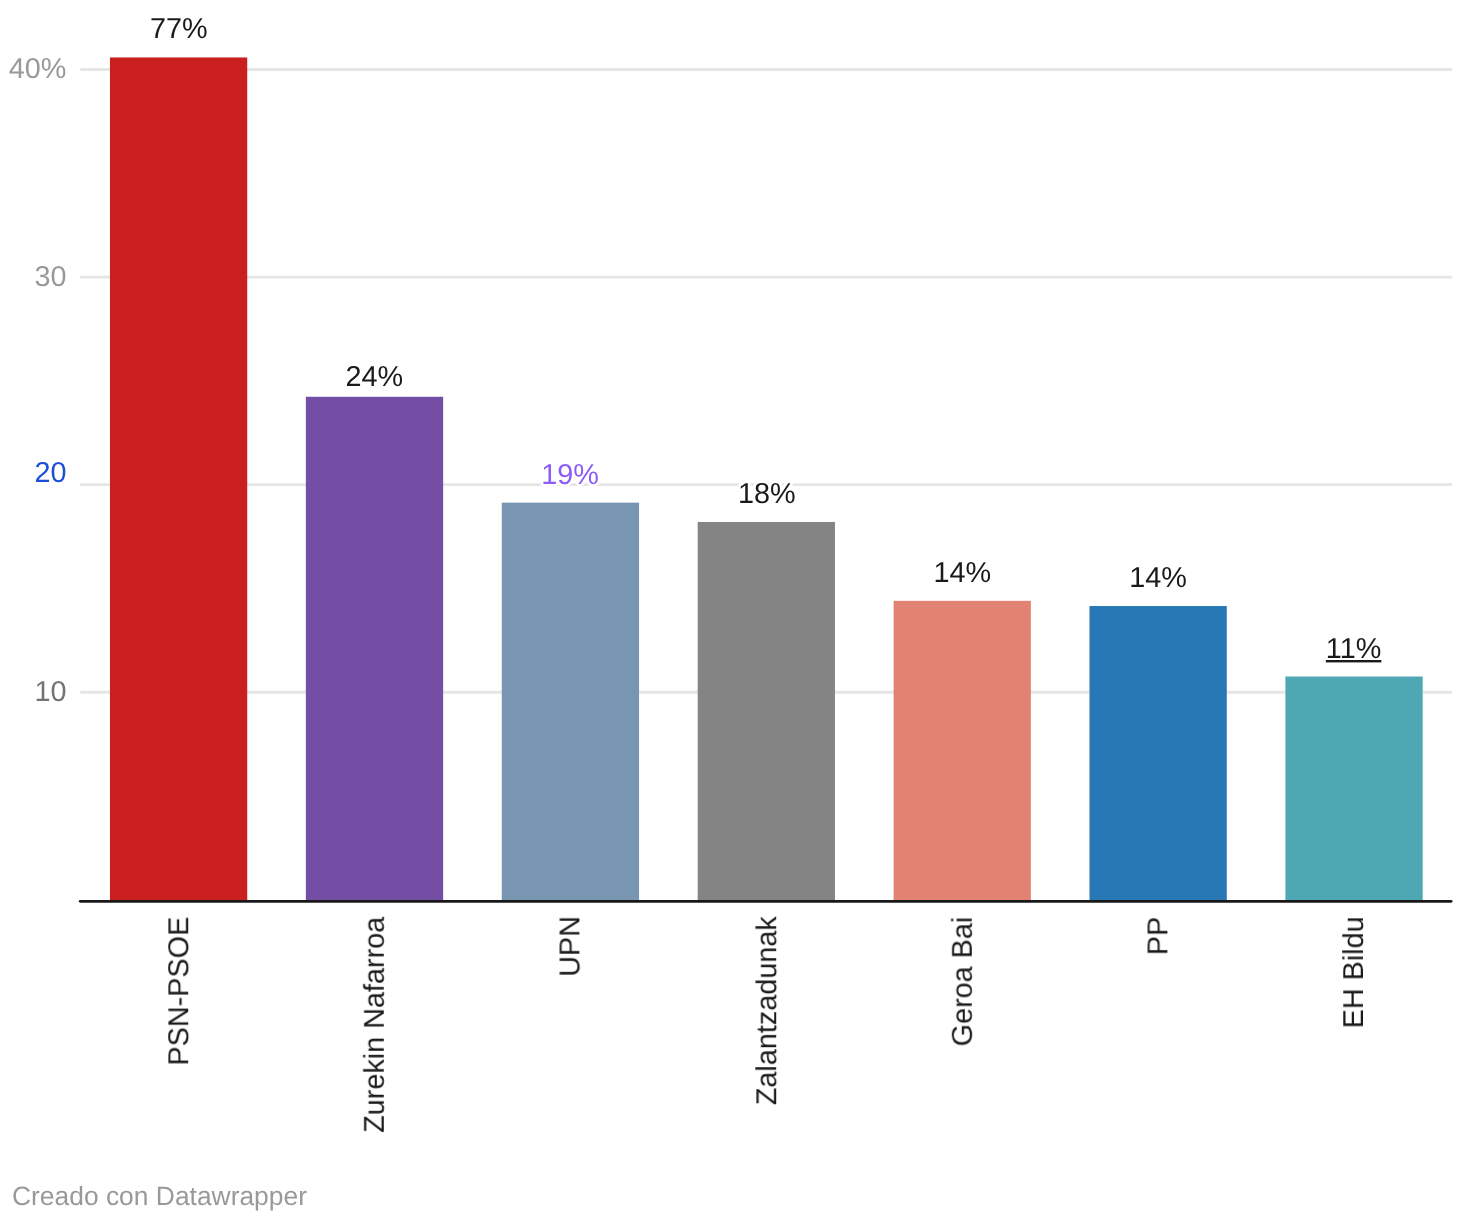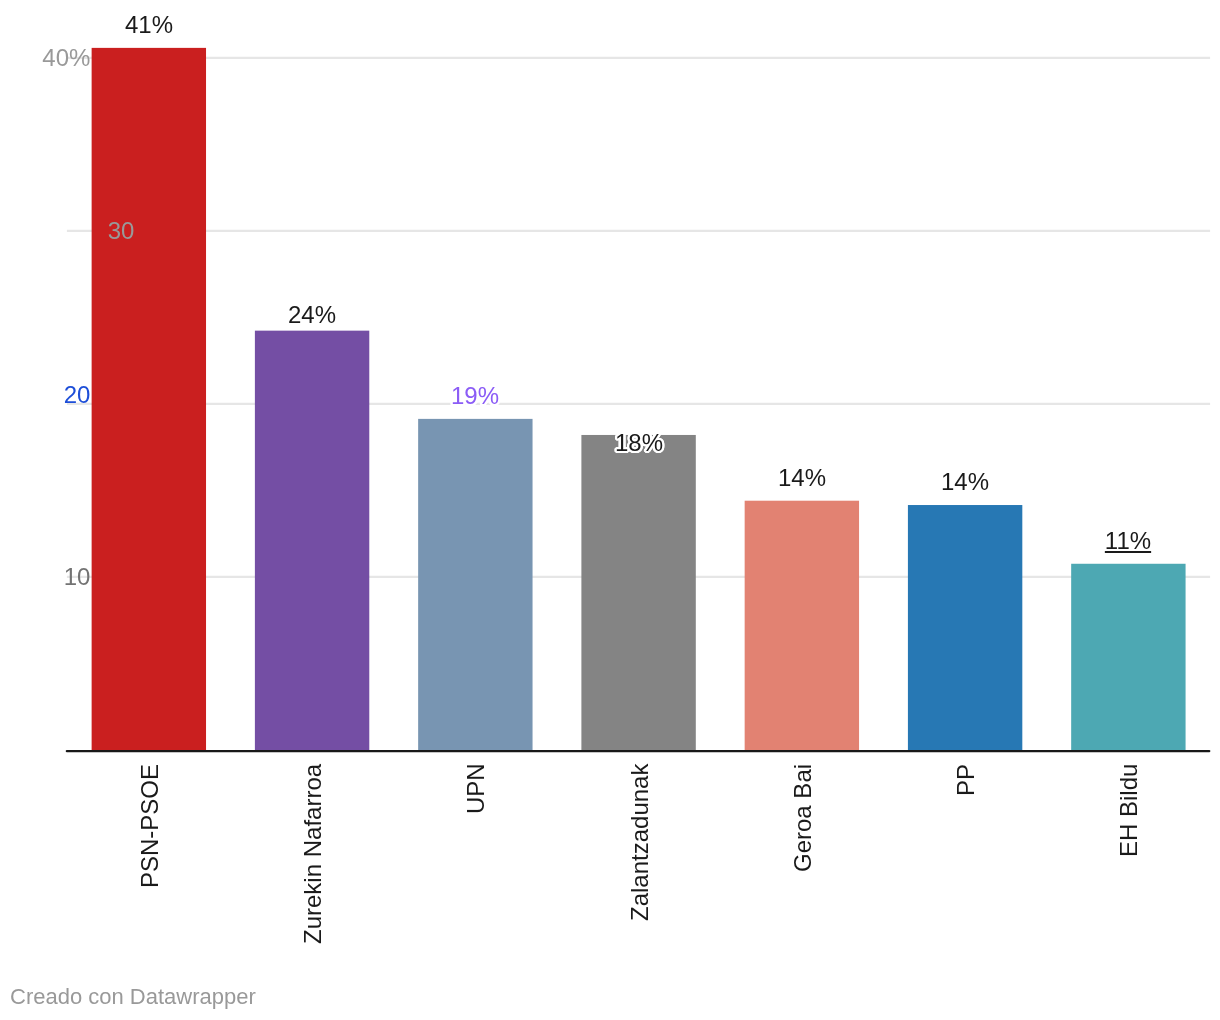--- a/index.html
+++ b/index.html
@@ -30,21 +30,20 @@
   .ytick-label {
     position: absolute;
     left: 0;
     width: 55.4px;
     will-change: transform;
     text-align: right;
     color: #999999;
     font-size: 24px;
     line-height: 24px;
     white-space: nowrap;
-    margin-left: 35px;
   }
 
   
   .bar-value-label {
     position: absolute;
     width: 140px;
     
     text-shadow:
       1.00px 0.00px 0 #fff, 0.71px 0.71px 0 #fff, 0.00px 1.00px 0 #fff, -0.71px 0.71px 0 #fff,
       -1.00px 0.00px 0 #fff, -0.71px -0.71px 0 #fff, -0.00px -1.00px 0 #fff, 0.71px -0.71px 0 #fff,
@@ -107,27 +106,27 @@
     <rect class="bar" x="581.4" y="434.967" width="114.4" height="315.033" fill="#848484"></rect>
     <rect class="bar" x="744.6571428571427" y="500.707" width="114.4" height="249.293" fill="#e28272"></rect>
     <rect class="bar" x="907.9142857142856" y="505.032" width="114.4" height="244.96800000000002" fill="#2778b4"></rect>
     <rect class="bar" x="1071.1714285714284" y="563.7655" width="114.4" height="186.23450000000003" fill="#4da8b3"></rect>
 
     <line id="axis-line" x1="66.9" x2="1209.2" y1="751.1" y2="751.1" stroke="#181818" stroke-width="2.4" stroke-linecap="round"></line>
   </svg>
 
   <div class="ytick-label" style="top: 565.25px; color: #737373;">10</div>
   <div class="ytick-label" style="top: 383px; color: #1d4ed8;">20</div>
-  <div class="ytick-label" style="top: 219.25px; color: rgb(153, 153, 153); padding-left: 44px;">30</div>
+  <div class="ytick-label" style="top: 219.25px; color: rgb(153, 153, 153);">30</div>
   <div class="ytick-label" style="top: 46.25px; color: rgb(153, 153, 153);">40%</div>
 
-  <div class="bar-value-label" style="left: 78.8286px; top: 12.7795px; color: rgb(26, 26, 26);">41%</div>
+  <div class="bar-value-label" style="left: 78.8286px; top: 12.7795px; color: rgb(26, 26, 26);">77%</div>
   <div class="bar-value-label" style="left: 242.086px; top: 303px; color: rgb(26, 26, 26);">24%</div>
   <div class="bar-value-label" style="left: 405.343px; top: 383.778px; color: #8b5cf6;">19%</div>
-  <div class="bar-value-label" style="left: 568.6px; top: 399.867px; color: rgb(26, 26, 26); margin-top: 31px;">18%</div>
+  <div class="bar-value-label" style="left: 568.6px; top: 399.867px; color: rgb(26, 26, 26);">18%</div>
   <div class="bar-value-label" style="left: 731.857px; top: 465.607px; color: rgb(26, 26, 26);">14%</div>
   <div class="bar-value-label" style="left: 895.114px; top: 469.932px; color: rgb(26, 26, 26);">14%</div>
   <div class="bar-value-label" style="left: 1058.37px; top: 528.665px; color: rgb(26, 26, 26); text-decoration: underline;">11%</div>
 
   <div class="cat-label" style="left: 137.929px; top: 887.831px; color: rgb(26, 26, 26);">PSN-PSOE</div>
   <div class="cat-label" style="left: 301.186px; top: 943.878px; color: rgb(26, 26, 26);">Zurekin Nafarroa</div>
   <div class="cat-label" style="left: 464.443px; top: 814.472px; color: rgb(26, 26, 26);">UPN</div>
   <div class="cat-label" style="left: 627.7px; top: 921.253px; color: rgb(26, 26, 26);">Zalantzadunak</div>
   <div class="cat-label" style="left: 790.957px; top: 871.862px; color: rgb(26, 26, 26);">Geroa Bai</div>
   <div class="cat-label" style="left: 954.214px; top: 795.816px; color: rgb(26, 26, 26);">PP</div>

